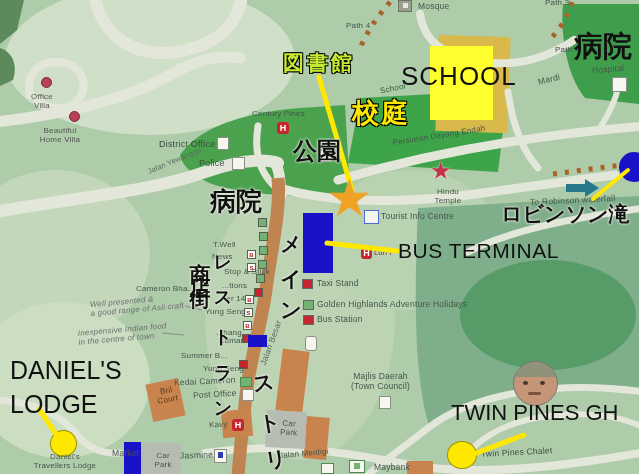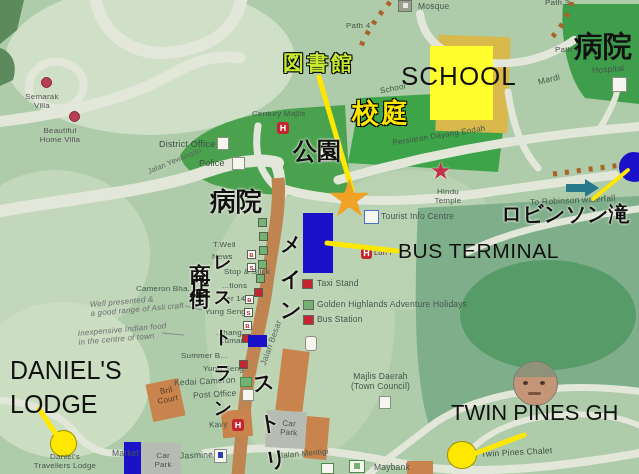--- a/index.html
+++ b/index.html
@@ -165,25 +165,25 @@
   </svg>
   <div class="star" style="left:326px;top:172px;font-size:52px;z-index:6;">★</div>
 
   <div class="abs" style="left:513px;top:361px;width:43px;height:43px;border-radius:50%;overflow:hidden;background:#c49577;z-index:6;border:1px solid #777;">
     <div class="abs" style="left:0;top:0;width:43px;height:15px;background:#8e9278;"></div>
     <div class="abs" style="left:9px;top:19px;width:5px;height:4px;background:#4a3528;border-radius:50%;"></div>
     <div class="abs" style="left:26px;top:19px;width:5px;height:4px;background:#4a3528;border-radius:50%;"></div>
     <div class="abs" style="left:14px;top:30px;width:13px;height:3px;background:#7a5440;border-radius:2px;"></div>
   </div>
 
-  <div class="lbl c" style="left:12px;top:92px;width:60px;color:#555;">Semarak
+  <div class="lbl c" style="left:12px;top:92px;width:60px;color:#555;">Office
 Villa</div>
   <div class="lbl c" style="left:30px;top:126px;width:60px;color:#555;">Beautiful
 Home Villa</div>
-  <div class="lbl" style="left:252px;top:109px;">Century Majlis</div>
+  <div class="lbl" style="left:252px;top:109px;">Century Pines</div>
   <div class="lbl" style="left:159px;top:139px;font-size:9px;color:#3b4a3e;">District Office</div>
   <div class="lbl" style="left:199px;top:158px;font-size:9px;color:#3b4a3e;">Police</div>
   <div class="lbl" style="left:418px;top:2px;font-size:8.5px;">Mosque</div>
   <div class="lbl" style="left:346px;top:21px;">Path 4</div>
   <div class="lbl" style="left:545px;top:-2px;">Path 3</div>
   <div class="lbl" style="left:555px;top:45px;">Path</div>
   <div class="lbl" style="left:592px;top:65px;font-size:8.5px;transform:rotate(-4deg);">Hospital</div>
   <div class="lbl" style="left:538px;top:75px;font-size:8.5px;transform:rotate(-14deg);color:#3b5a40;">Mardi</div>
   <div class="lbl" style="left:392px;top:131px;transform:rotate(-9deg);">Persiaran Dayang Endah</div>
   <div class="lbl c" style="left:428px;top:187px;width:40px;">Hindu

